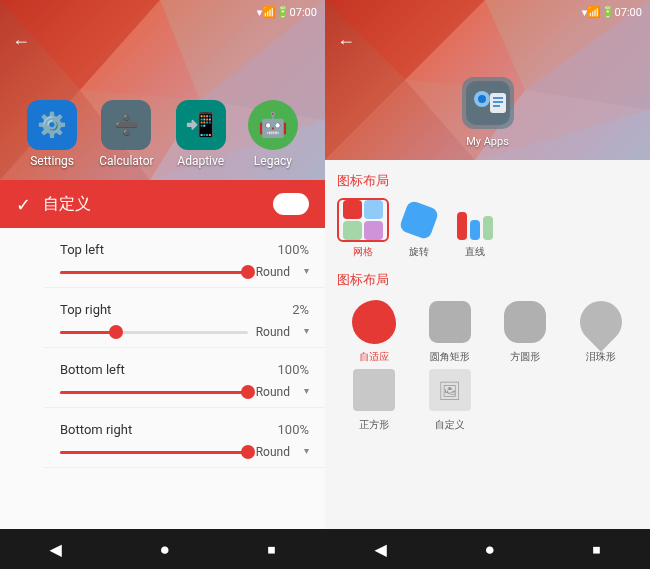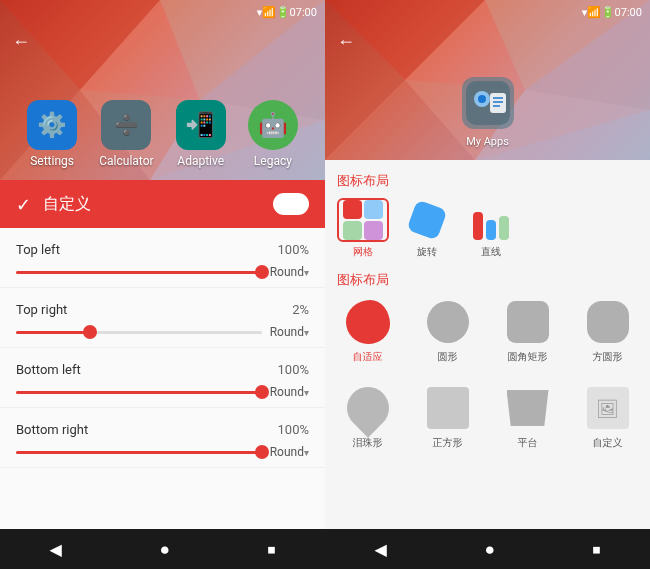--- a/index.html
+++ b/index.html
@@ -119,20 +119,21 @@
       background: white;
       border-radius: 11px;
       position: relative;
     }
 
     
     .settings-list {
       flex: 1;
       overflow-y: auto;
       background: #fafafa;
+      padding-left: 44px;
     }
 
     .setting-item {
       padding: 14px 16px 8px 16px;
       border-bottom: 1px solid #eee;
     }
 
     .setting-header {
       display: flex;
       justify-content: space-between;
@@ -174,22 +175,21 @@
       width: 14px;
       height: 14px;
       background: #e53935;
       border-radius: 50%;
       position: absolute;
       top: -5.5px;
     }
 
     .dropdown-btn {
       display: flex;
-      align-items: center;
-      gap: 0;
+      gap: 14px;
       font-size: 12px;
       color: #555;
       cursor: pointer;
       white-space: nowrap;
     }
 
     .dropdown-arrow {
       font-size: 10px;
       color: #888;
     }
@@ -284,21 +284,21 @@
     .section-title {
       color: #e53935;
       font-size: 13px;
       font-weight: 500;
       margin-bottom: 8px;
       margin-top: 4px;
     }
 
     .icon-grid {
       display: flex;
-      gap: 12px;
+      gap: 4px;
       margin-bottom: 12px;
       flex-wrap: nowrap;
     }
 
     .icon-grid-item {
       display: flex;
       flex-direction: column;
       align-items: center;
       gap: 3px;
       cursor: pointer;
@@ -326,21 +326,21 @@
     }
 
     .icon-grid-item.active .icon-grid-label {
       color: #e53935;
     }
 
     
     .shapes-grid {
       display: grid;
       grid-template-columns: repeat(4, 1fr);
-      gap: 19px;
+      gap: 1px;
       margin-bottom: 4px;
     }
 
     .shape-item {
       display: flex;
       flex-direction: column;
       align-items: center;
       gap: 3px;
       cursor: pointer;
     }
@@ -700,26 +700,20 @@
     <div class="section-title">图标布局</div>
     <div class="shapes-grid">
 
       <div class="shape-item active">
         <div class="shape-visual">
           <div class="shape-adaptive"></div>
         </div>
         <span class="shape-label" style="color:#e53935">自适应</span>
       </div>
 
-      <div class="shape-item">
-        <div class="shape-visual">
-          <div class="shape-circle"></div>
-        </div>
-        <span class="shape-label">圆形</span>
-      </div>
 
       <div class="shape-item">
         <div class="shape-visual">
           <div class="shape-rounded-rect"></div>
         </div>
         <span class="shape-label">圆角矩形</span>
       </div>
 
       <div class="shape-item">
         <div class="shape-visual">
@@ -735,26 +729,20 @@
         <span class="shape-label">泪珠形</span>
       </div>
 
       <div class="shape-item">
         <div class="shape-visual">
           <div class="shape-square"></div>
         </div>
         <span class="shape-label">正方形</span>
       </div>
 
-      <div class="shape-item">
-        <div class="shape-visual">
-          <div class="shape-platform"></div>
-        </div>
-        <span class="shape-label">平台</span>
-      </div>
 
       <div class="shape-item">
         <div class="shape-visual">
           <div class="shape-custom">🖼</div>
         </div>
         <span class="shape-label">自定义</span>
       </div>
 
     </div>
 

